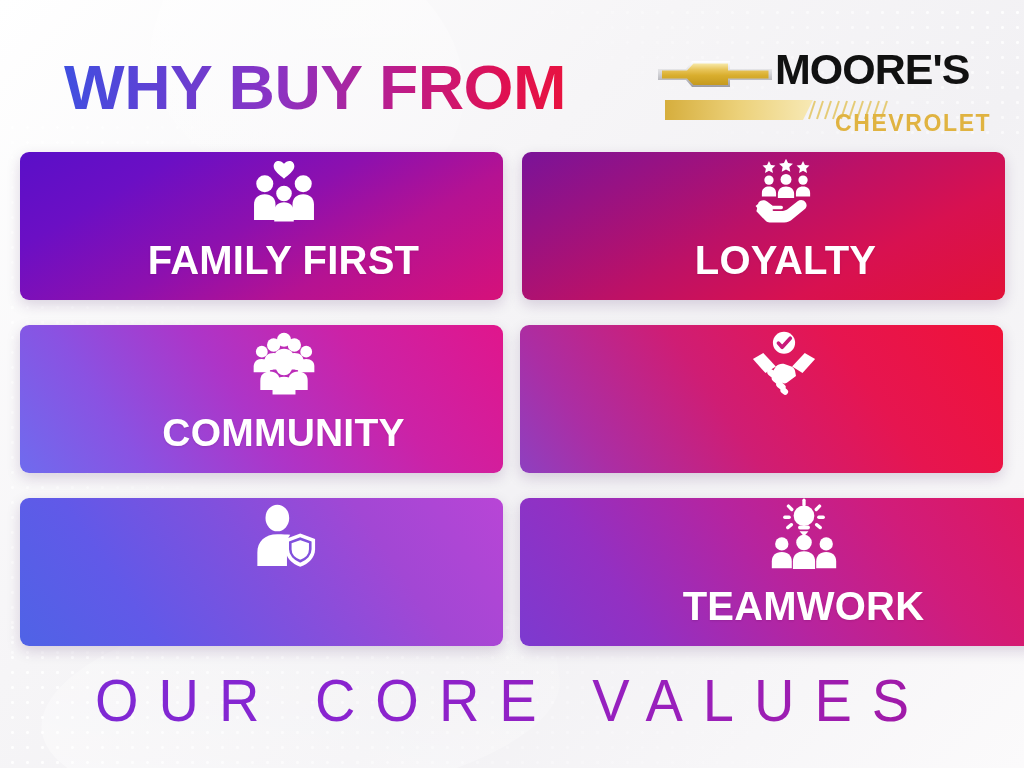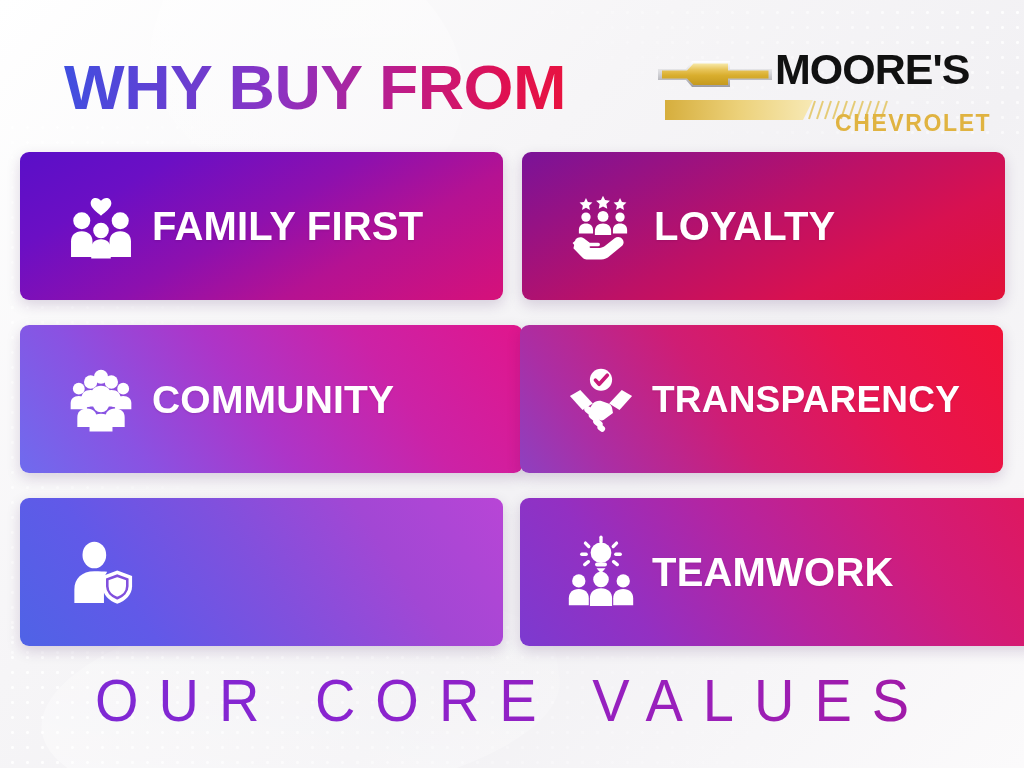--- a/index.html
+++ b/index.html
@@ -69,21 +69,21 @@
 
   
   .grid{position:absolute;left:20px;top:152px;width:988px;height:495px;}
   .card{
     position:absolute;width:483px;height:148px;border-radius:9px;
     box-shadow:0 5px 14px rgba(60,20,90,.17);
     overflow:hidden;
   }
   .card .inner{
     position:absolute;inset:0;display:flex;align-items:center;
-    padding-left:44px;box-sizing:border-box;gap:14px;
+    padding-left:44px;box-sizing:border-box;gap:14px;flex-direction:column;
   }
   .card.c0{left:0;top:0;}
   .card.c1{left:502px;top:0;text-decoration:underline;}
   .card.c2{left:0;top:173px;}
   .card.c3{left:500px;top:173px;}
   .card.c4{left:0;top:346px;}
   .card.c5{left:500px;top:346px;padding-left:40px;}
 
   .icon-wrap{
     width:74px;height:78px;flex:0 0 74px;
@@ -207,21 +207,21 @@
             <circle cx="50" cy="37" r="7.4"></circle>
             <path d="M50 46.5c-7 0-11 4.2-11 10.2V62h22v-5.3c0-6-4-10.2-11-10.2z"></path>
             <path d="M13 68c3-3.5 8-3.8 11.5-1l7.5 5.6h11.6c3 0 3 4.6 0 4.6H33c-1.6 0-1.6 2.4 0 2.4h12.4c2.6 0 5.1-.9 7.1-2.5l13.2-10.4c3.3-2.6 8-2.1 10.6 1.1 2.2 2.7 2 6.5-.4 9L59 90.5c-3 3-7.1 4.7-11.4 4.7H27.8c-2 0-3.9-.8-5.3-2.2L10 80.2z"></path>
             <path d="M9.5 72.2l5.8-3.7 6.4 9.8-5.8 3.7z" transform="rotate(-8 15 77)"></path>
           </svg>
         </span>
         <span class="card-label">LOYALTY</span>
       </div>
     </div>
 
-    <div class="card c2" style="background:linear-gradient(56deg,#6f6bee 0%,#8a52e2 22%,#ad35c8 46%,#cc22a6 72%,#e0168c 100%);padding-left:20px;">
+    <div class="card c2" style="background:linear-gradient(56deg,#6f6bee 0%,#8a52e2 22%,#ad35c8 46%,#cc22a6 72%,#e0168c 100%);">
       <div class="inner">
         <span class="icon-wrap">
           <svg viewBox="0 0 100 100">
             <circle cx="20" cy="36" r="8"></circle>
             <path d="M20 46c-7 0-11 4-11 10v8h22v-8c0-6-4-10-11-10z"></path>
             <circle cx="80" cy="36" r="8"></circle>
             <path d="M80 46c7 0 11 4 11 10v8H69v-8c0-6 4-10 11-10z"></path>
             <circle cx="36" cy="27" r="9"></circle>
             <path d="M36 38c-8 0-12.5 4.5-12.5 11.5V60h25V49.5C48.5 42.5 44 38 36 38z"></path>
             <circle cx="64" cy="27" r="9"></circle>
@@ -248,21 +248,20 @@
             <path d="M42.5 24.5l5 5.5 11-12" fill="none" stroke="#c9197a" stroke-width="5" stroke-linecap="round" stroke-linejoin="round"></path>
             <path d="M8 46l14-8 17 18-14 9z"></path>
             <path d="M92 46l-14-8-17 18 14 9z"></path>
             <path d="M39 56c3.5-3.2 8-4.6 12.4-3l8.6 3.1c2.6 1 4.4 3.2 4.9 5.8l1.3 7-12.3 9.3c-2 1.5-4.8 1.3-6.6-.4L33 65.7z"></path>
             <rect x="27" y="62" width="16" height="9" rx="4.5" transform="rotate(40 35 66)"></rect>
             <rect x="33" y="70" width="16" height="9" rx="4.5" transform="rotate(40 41 74)"></rect>
             <rect x="39" y="78" width="14" height="8.5" rx="4.2" transform="rotate(40 46 82)"></rect>
             <rect x="45" y="85" width="11" height="8" rx="4" transform="rotate(40 50 89)"></rect>
           </svg>
         </span>
-        <span class="card-label">TRANSPARENCY</span>
       </div>
     </div>
 
     <div class="card c4" style="background:linear-gradient(56deg,#4f63e6 0%,#6159e8 24%,#8150dd 50%,#a247d4 74%,#b845d6 100%);">
       <div class="inner">
         <span class="icon-wrap">
           <svg viewBox="0 0 100 100">
             <ellipse cx="41" cy="27" rx="16" ry="18"></ellipse>
             <path d="M41 49c-17 0-27 10-27 24.5V92h40V63c0-5 1.6-9.6 4.4-13.2C54.6 49.3 48 49 41 49z"></path>
             <path d="M72 48l20 7.5v13.8C92 80 83.5 89 72 93c-11.5-4-20-13-20-23.7V55.5z" fill="#fff"></path>

